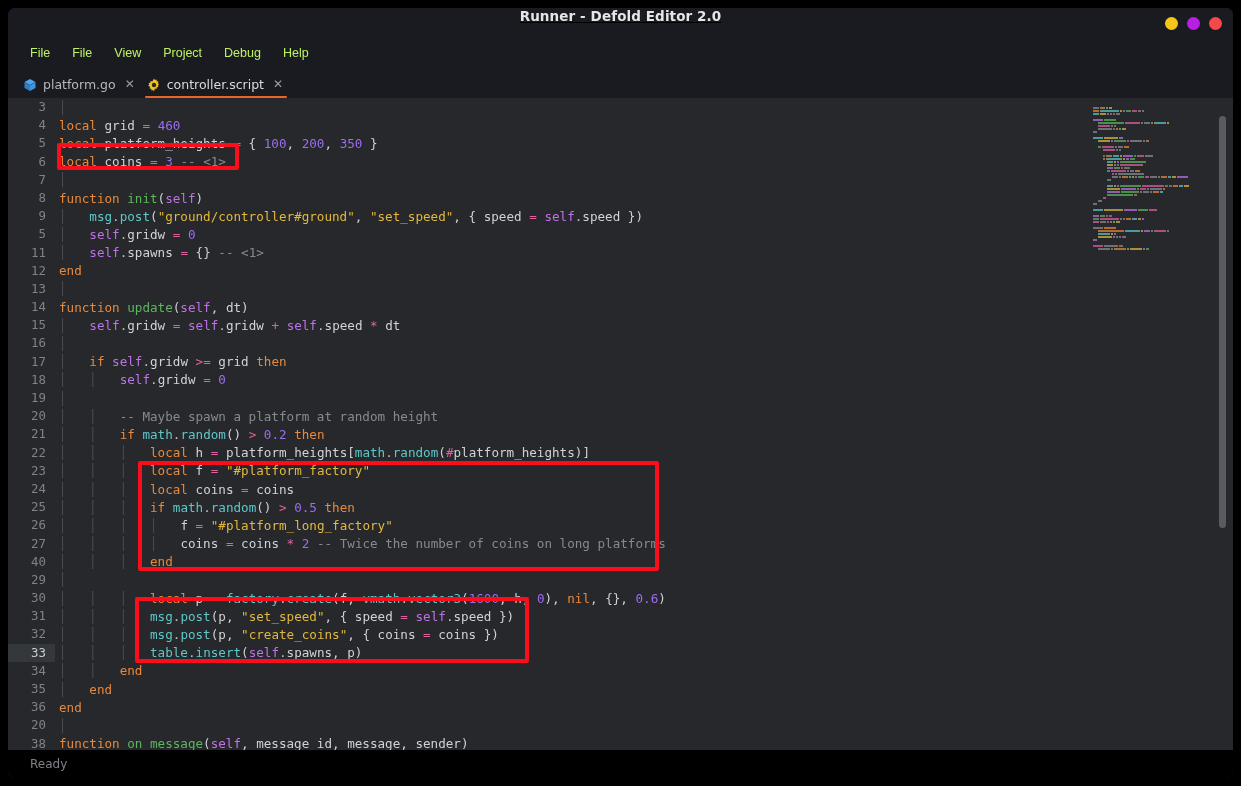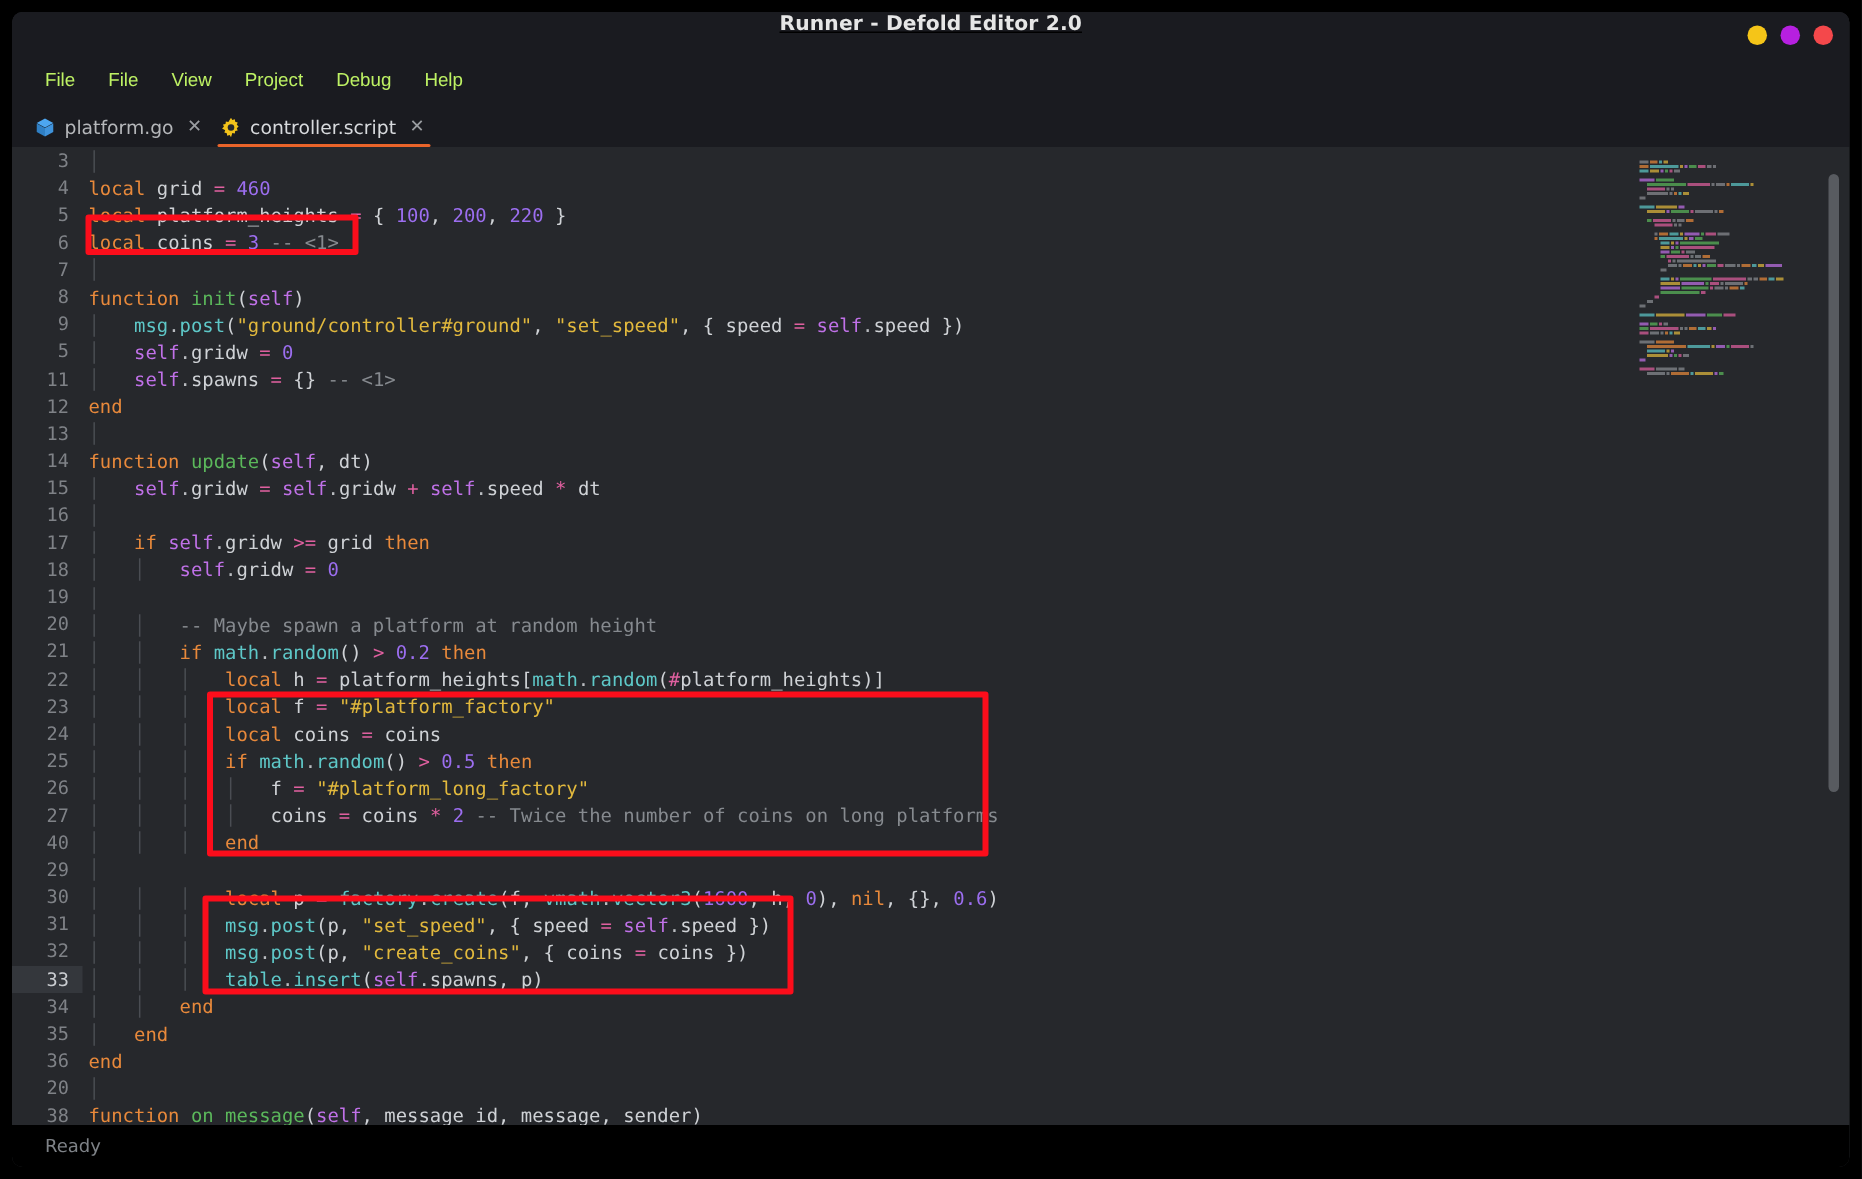--- a/index.html
+++ b/index.html
@@ -189,21 +189,21 @@
       </span>
       <span class="tlabel">controller.script</span>
       <span class="tclose">✕</span>
     </div>
   </div>
 
   <div id="editor-wrap">
     <div id="code-area">
         <div class="line"><div class="gutter">3</div><div class="code"><span class="ig">│</span></div></div>
         <div class="line"><div class="gutter">4</div><div class="code"><span class="kw">local</span> <span class="pln">grid</span> <span class="op">=</span> <span class="num">460</span></div></div>
-        <div class="line"><div class="gutter">5</div><div class="code"><span class="kw">local</span> <span class="pln">platform_heights</span> <span class="op">=</span> { <span class="num">100</span>, <span class="num">200</span>, <span class="num">220</span> }</div></div>
+        <div class="line"><div class="gutter">5</div><div class="code"><span class="kw">local</span> <span class="pln">platform_heights</span> <span class="op">=</span> { <span class="num">100</span>, <span class="num">200</span>, <span class="num">350</span> }</div></div>
         <div class="line"><div class="gutter">6</div><div class="code"><span class="kw">local</span> <span class="pln">coins</span> <span class="op">=</span> <span class="num">3</span> <span class="cmt">-- &lt;1&gt;</span></div></div>
         <div class="line"><div class="gutter">7</div><div class="code"><span class="ig">│</span></div></div>
         <div class="line"><div class="gutter">8</div><div class="code"><span class="kw">function</span> <span class="grn">init</span>(<span class="self">self</span>)</div></div>
         <div class="line"><div class="gutter">9</div><div class="code"><span class="ig">│</span>   <span class="fn">msg</span><span class="dot">.</span><span class="fn">post</span>(<span class="str">"ground/controller#ground"</span>, <span class="str">"set_speed"</span>, { <span class="pln">speed</span> <span class="op">=</span> <span class="self">self</span><span class="dot">.</span><span class="pln">speed</span> })</div></div>
         <div class="line"><div class="gutter">5</div><div class="code"><span class="ig">│</span>   <span class="self">self</span><span class="dot">.</span><span class="pln">gridw</span> <span class="op">=</span> <span class="num">0</span></div></div>
         <div class="line"><div class="gutter">11</div><div class="code"><span class="ig">│</span>   <span class="self">self</span><span class="dot">.</span><span class="pln">spawns</span> <span class="op">=</span> {} <span class="cmt">-- &lt;1&gt;</span></div></div>
         <div class="line"><div class="gutter">12</div><div class="code"><span class="kw">end</span></div></div>
         <div class="line"><div class="gutter">13</div><div class="code"><span class="ig">│</span></div></div>
         <div class="line"><div class="gutter">14</div><div class="code"><span class="kw">function</span> <span class="grn">update</span>(<span class="self">self</span>, <span class="pln">dt</span>)</div></div>
         <div class="line"><div class="gutter">15</div><div class="code"><span class="ig">│</span>   <span class="self">self</span><span class="dot">.</span><span class="pln">gridw</span> <span class="op">=</span> <span class="self">self</span><span class="dot">.</span><span class="pln">gridw</span> <span class="op">+</span> <span class="self">self</span><span class="dot">.</span><span class="pln">speed</span> <span class="op">*</span> <span class="pln">dt</span></div></div>

